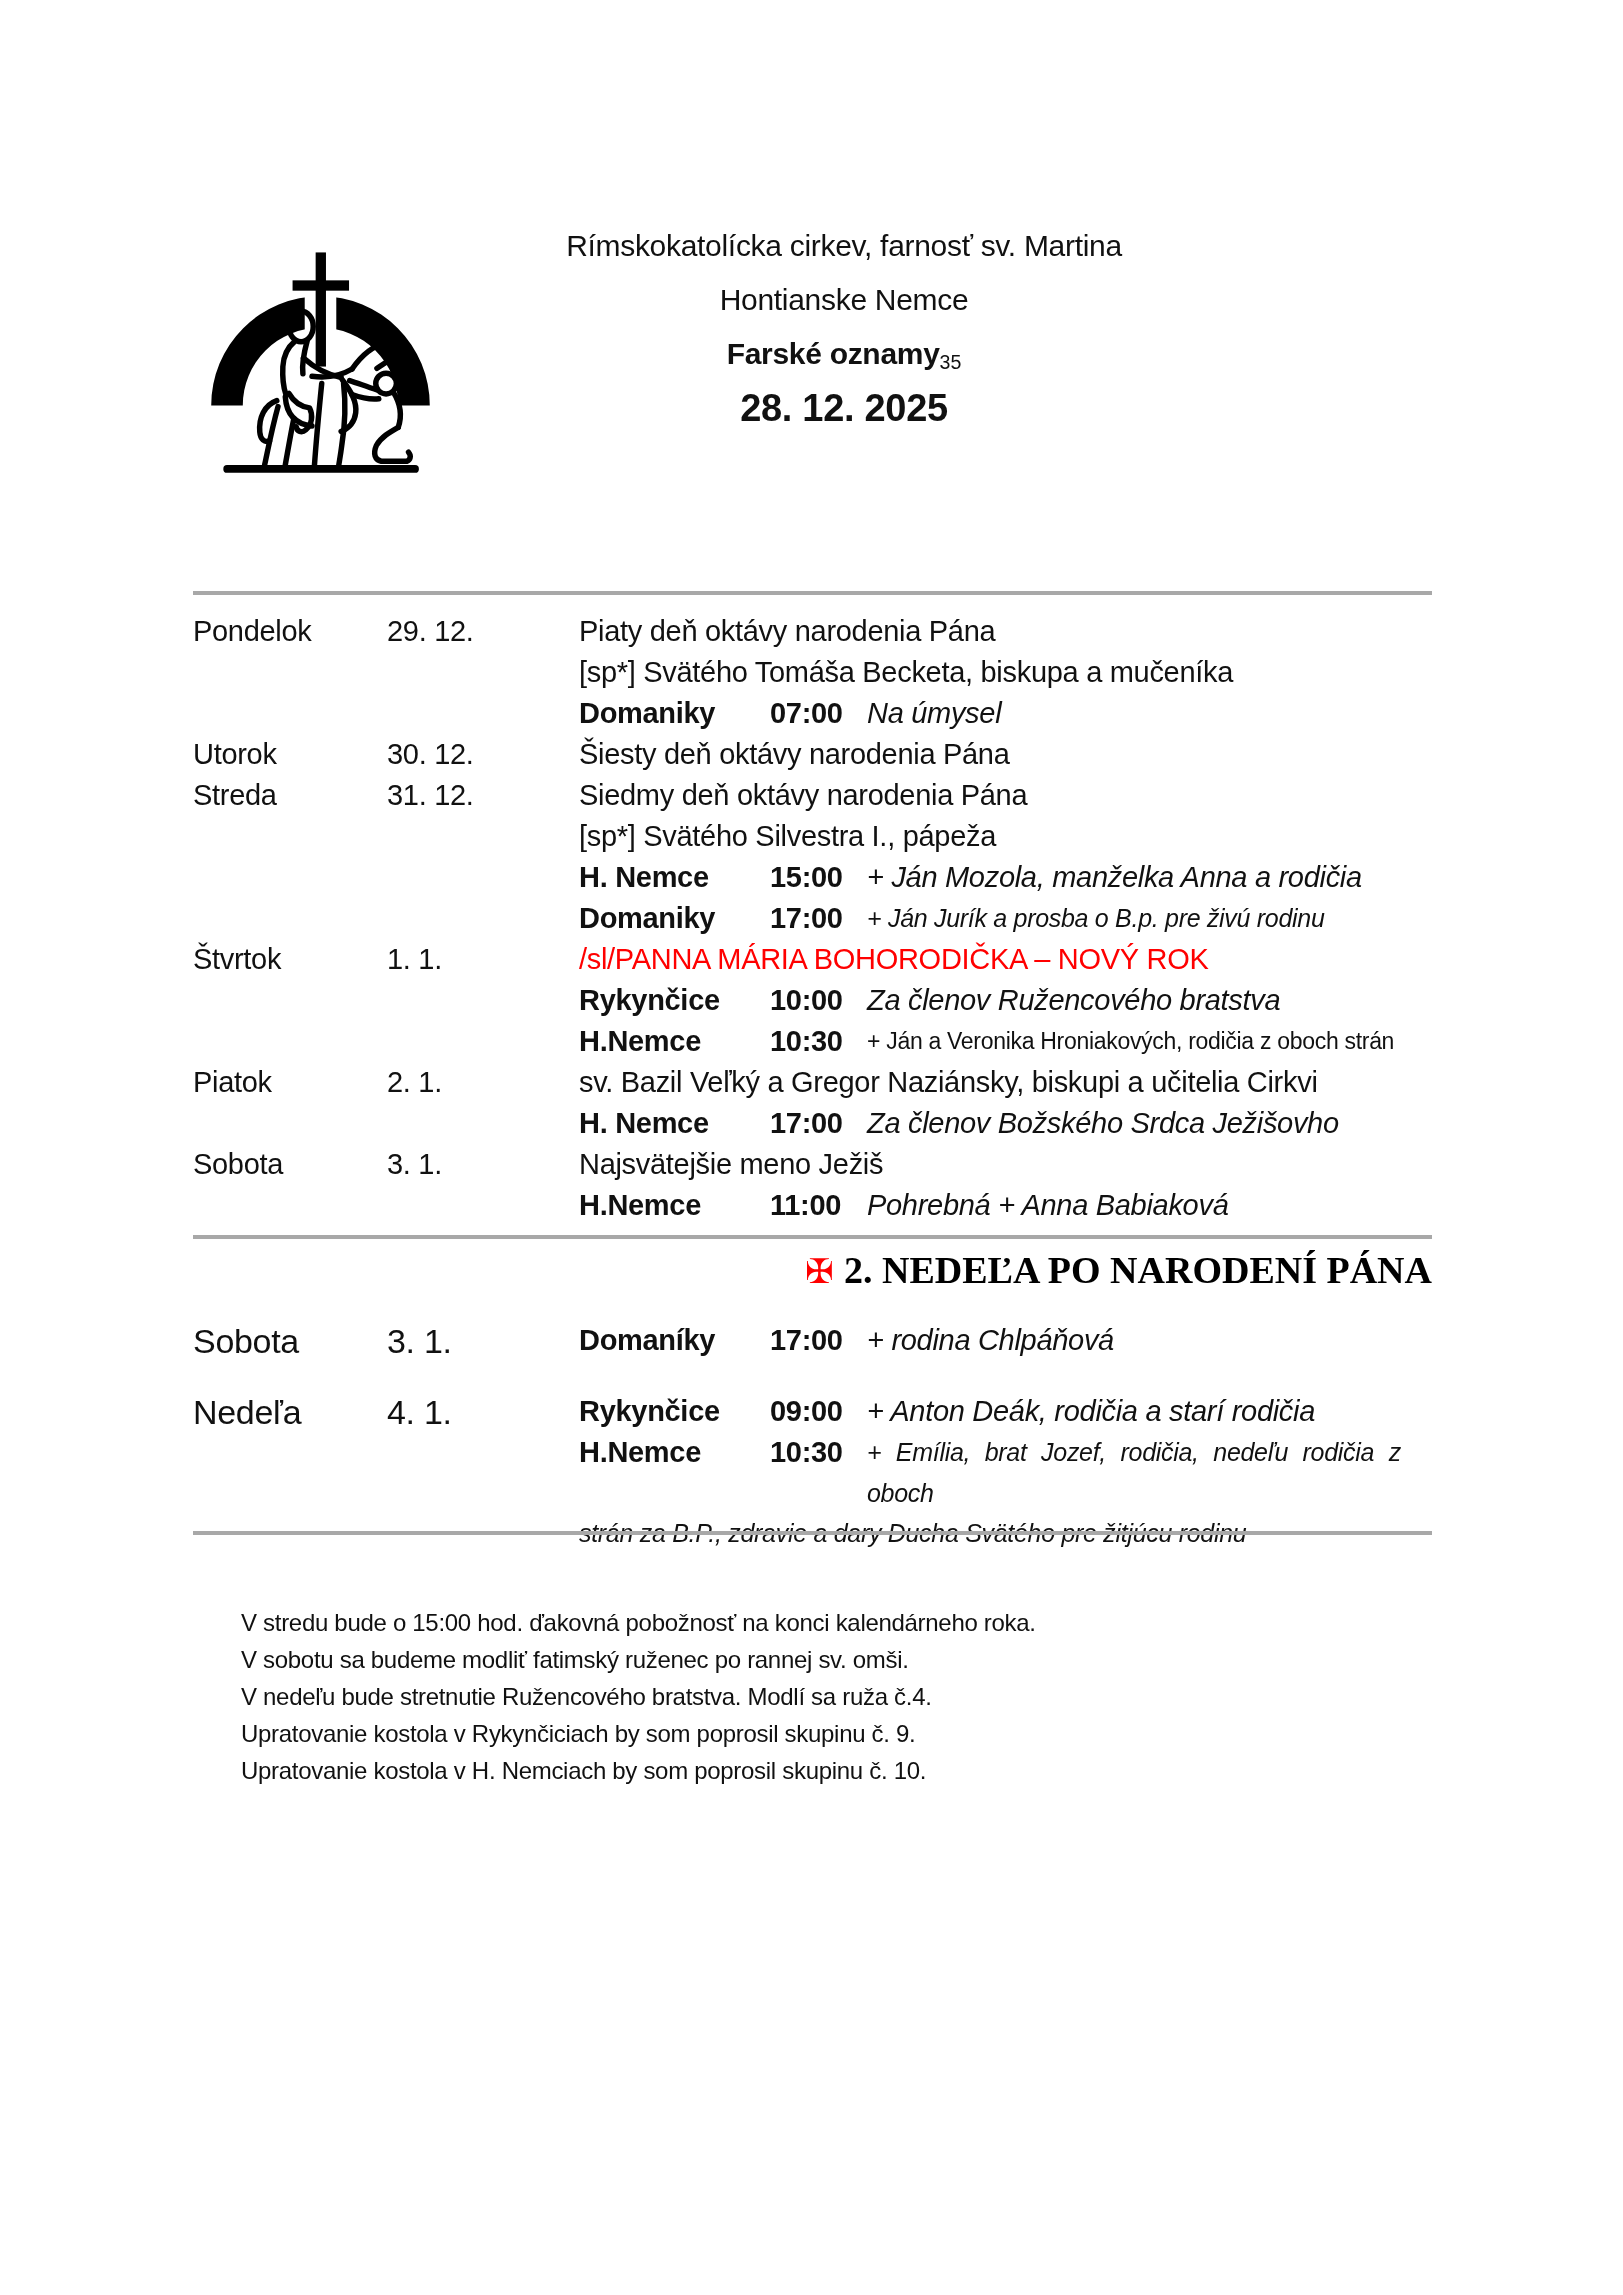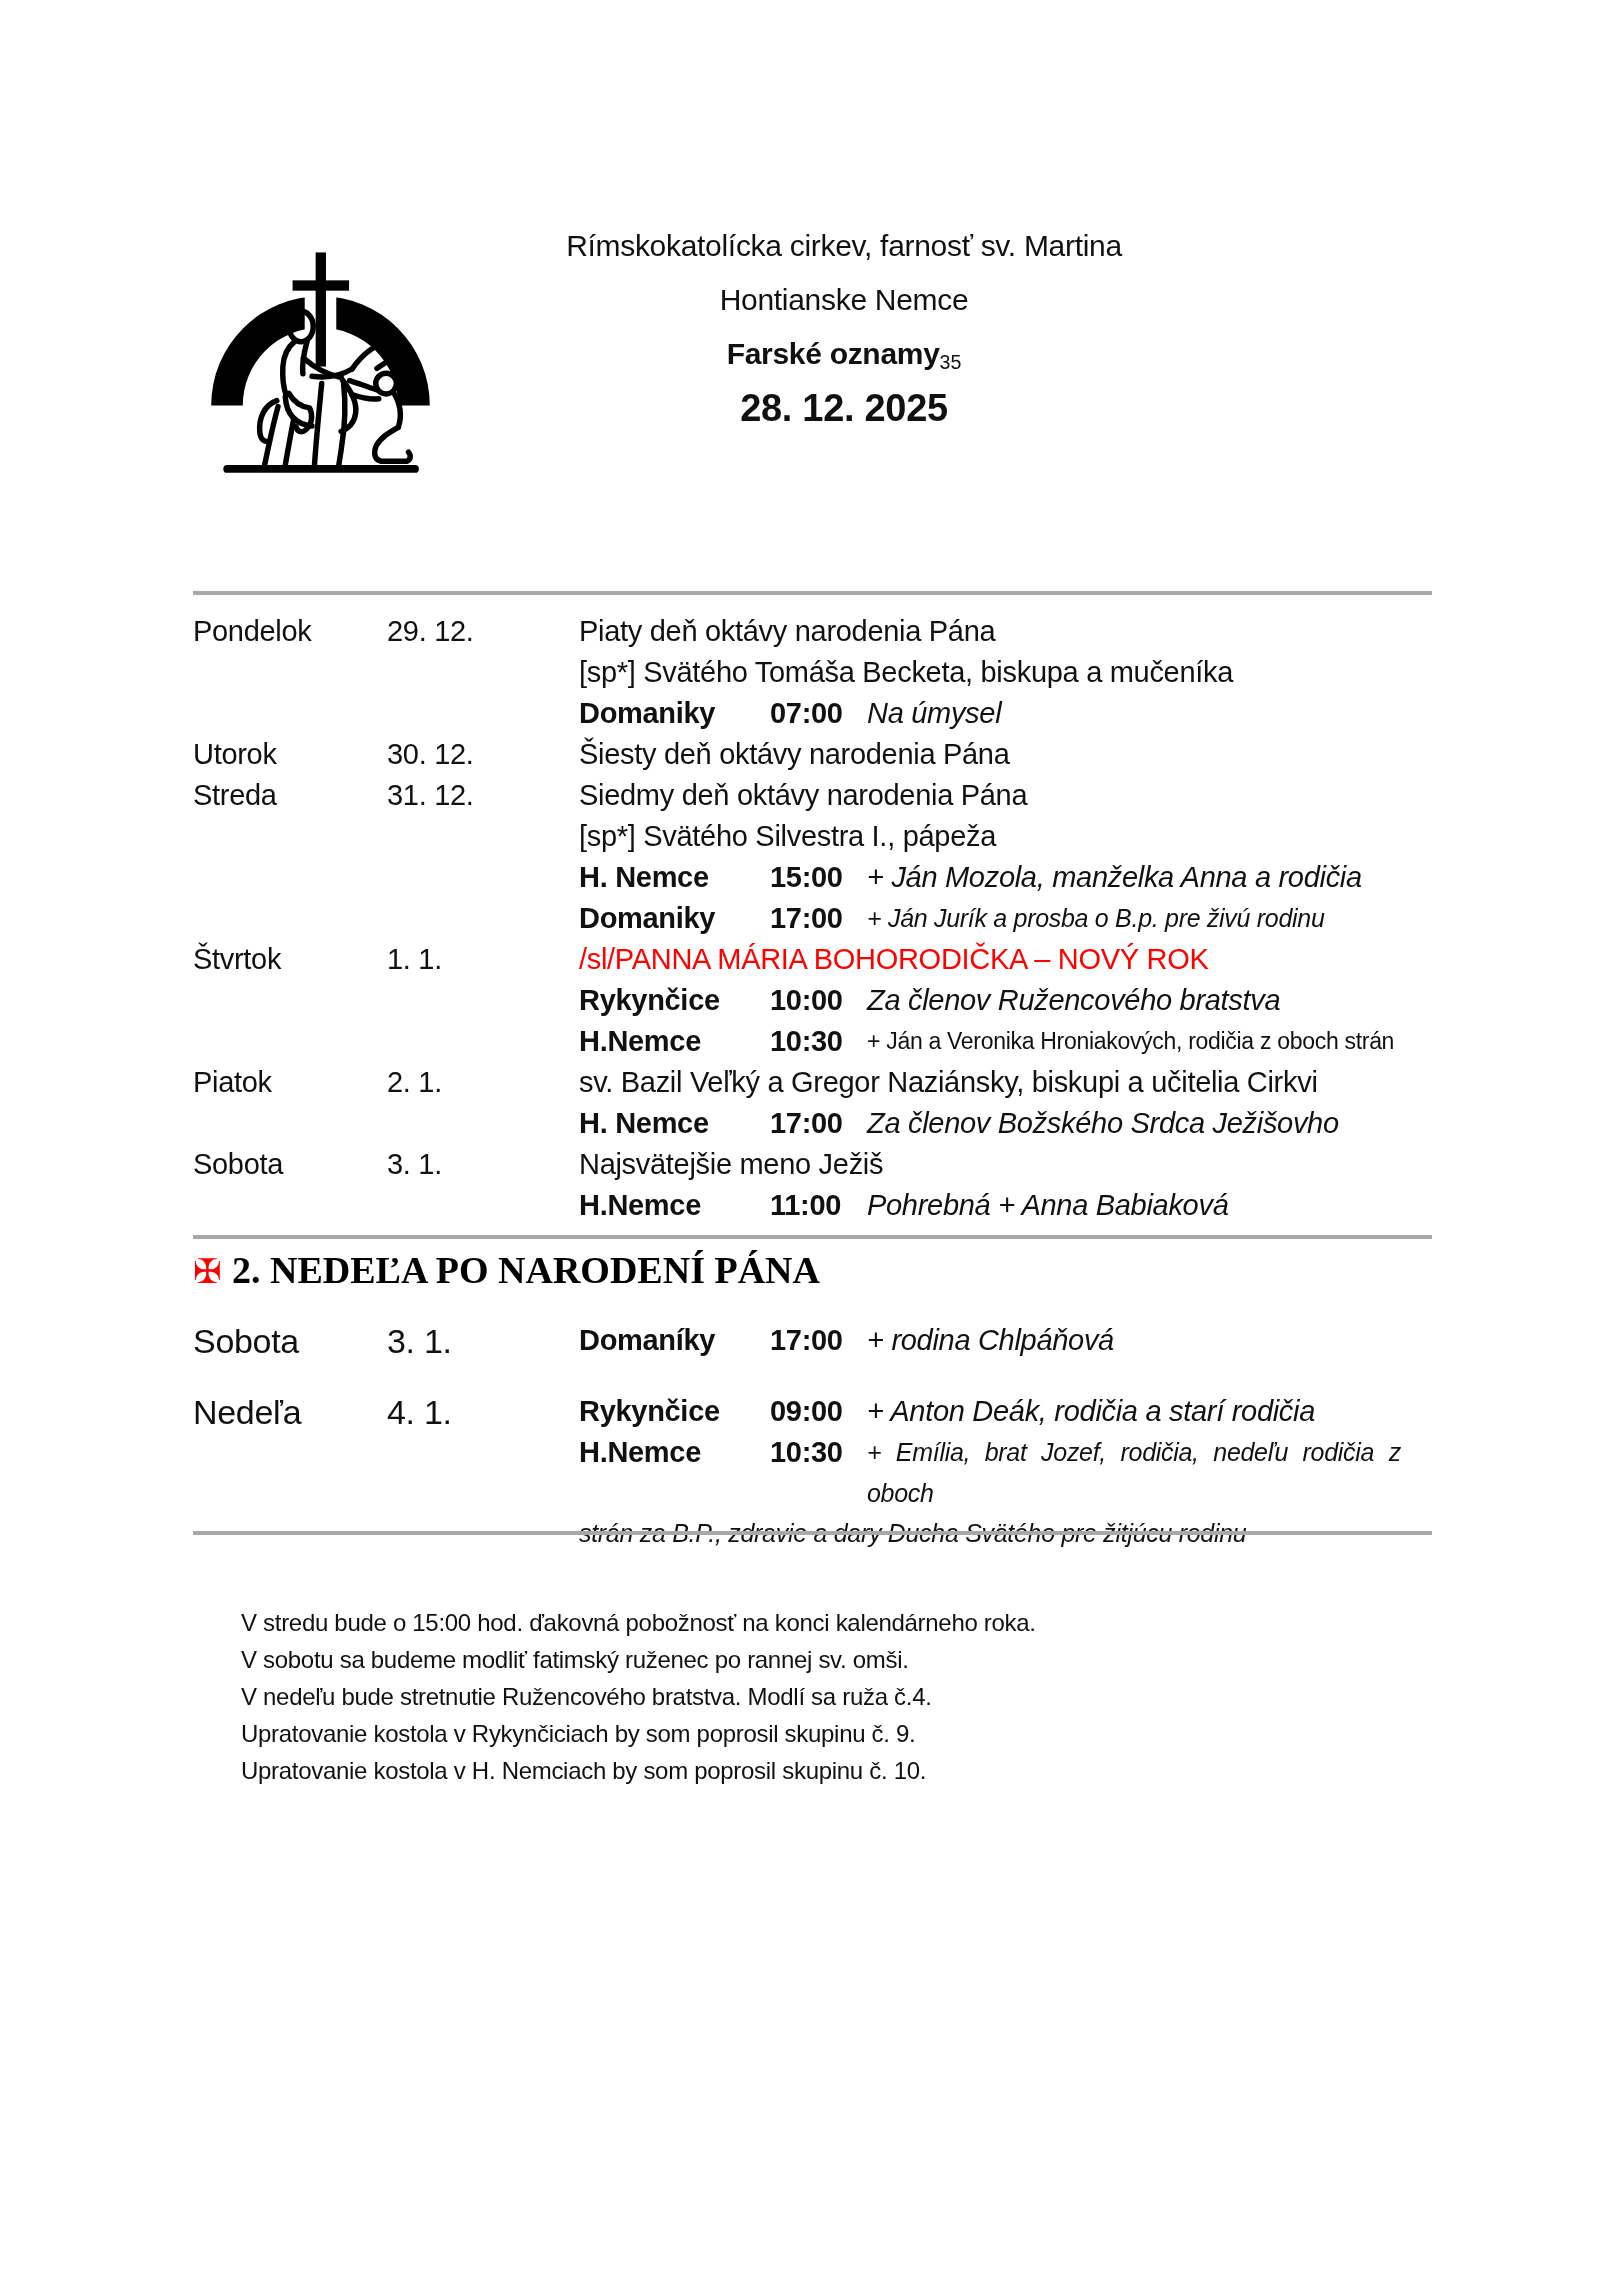--- a/index.html
+++ b/index.html
@@ -39,21 +39,21 @@
   .place{flex:none; width:191px; font-weight:bold;}
   .time{flex:none; width:97px; font-weight:bold;}
   .intent{flex:1; font-style:italic;}
   .small-it{font-size:25px;}
   .small-up{font-style:normal; font-size:23px;}
   .red{color:#ff0000;}
   .stretch{word-spacing:7.9px;}
   
   .sunday-heading{
     position:absolute; top:1247px; left:193px; width:1239px;
-    text-align:left; font-family:"Liberation Serif",serif;
+    text-align:right; font-family:"Liberation Serif",serif;
     font-weight:bold; font-size:38px; line-height:47px; letter-spacing:0;
     color:#000000;
   }
   .cross{color:#ff0000; margin-right:10.5px; font-family:"DejaVu Sans",sans-serif; font-size:34px;}
   .table2{position:absolute; top:1320px; left:193px; width:1239px; font-size:29px;}
   .t2-row{display:flex; align-items:flex-start; margin-bottom:27.5px;}
   .c-day2,.c-date2{flex:none; width:194px; font-size:34px; line-height:43px;}
   .c-date2{width:192px;}
   .wrap-line{font-size:25px; font-style:italic; line-height:38px;}
   

